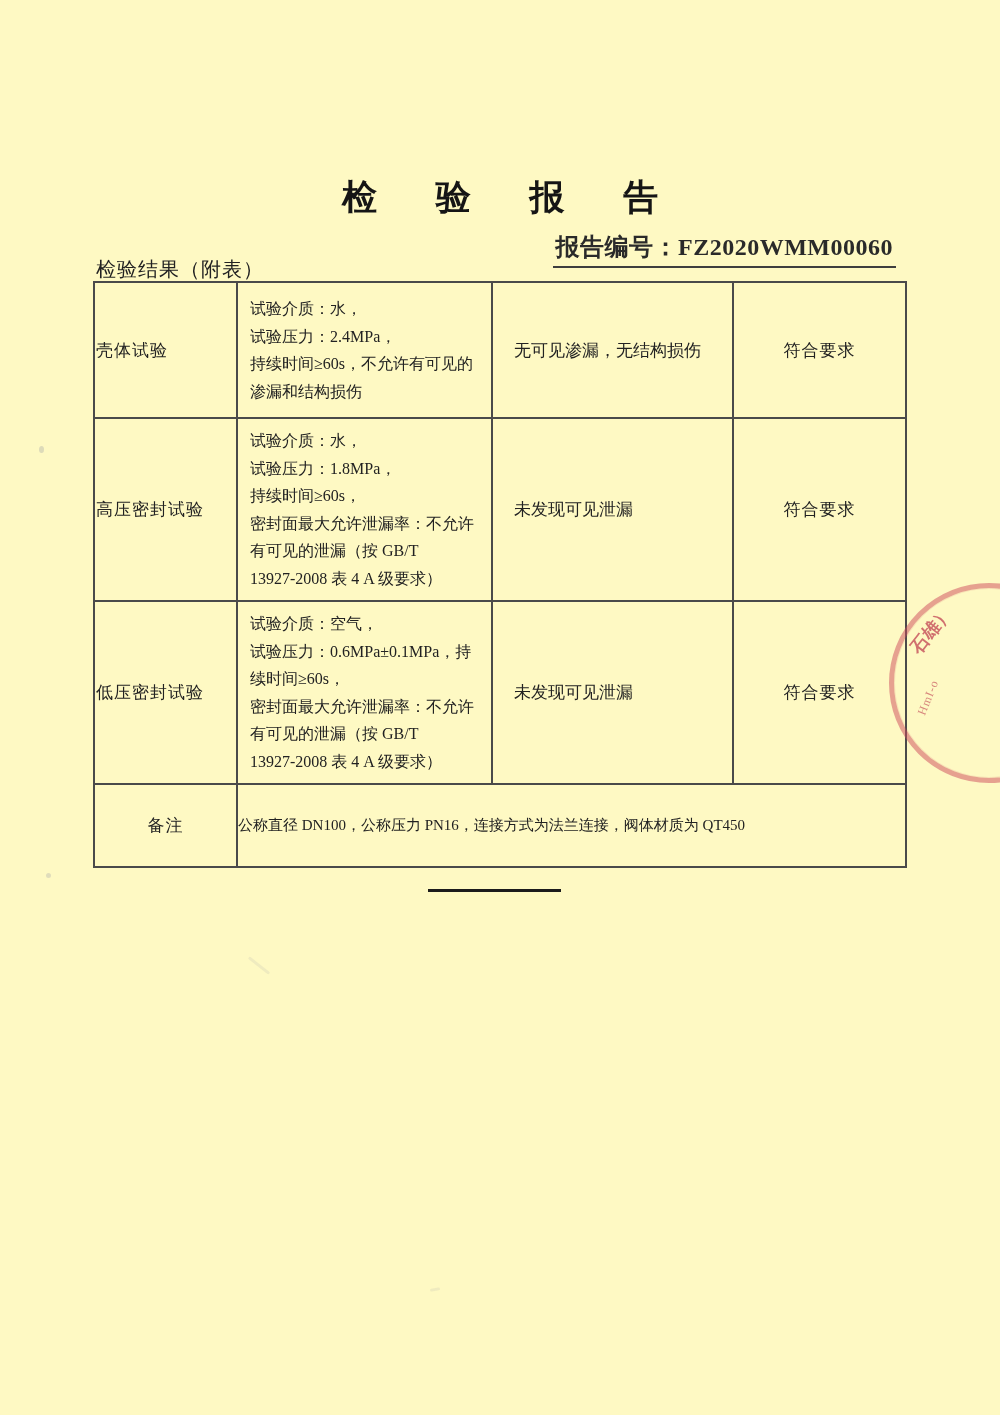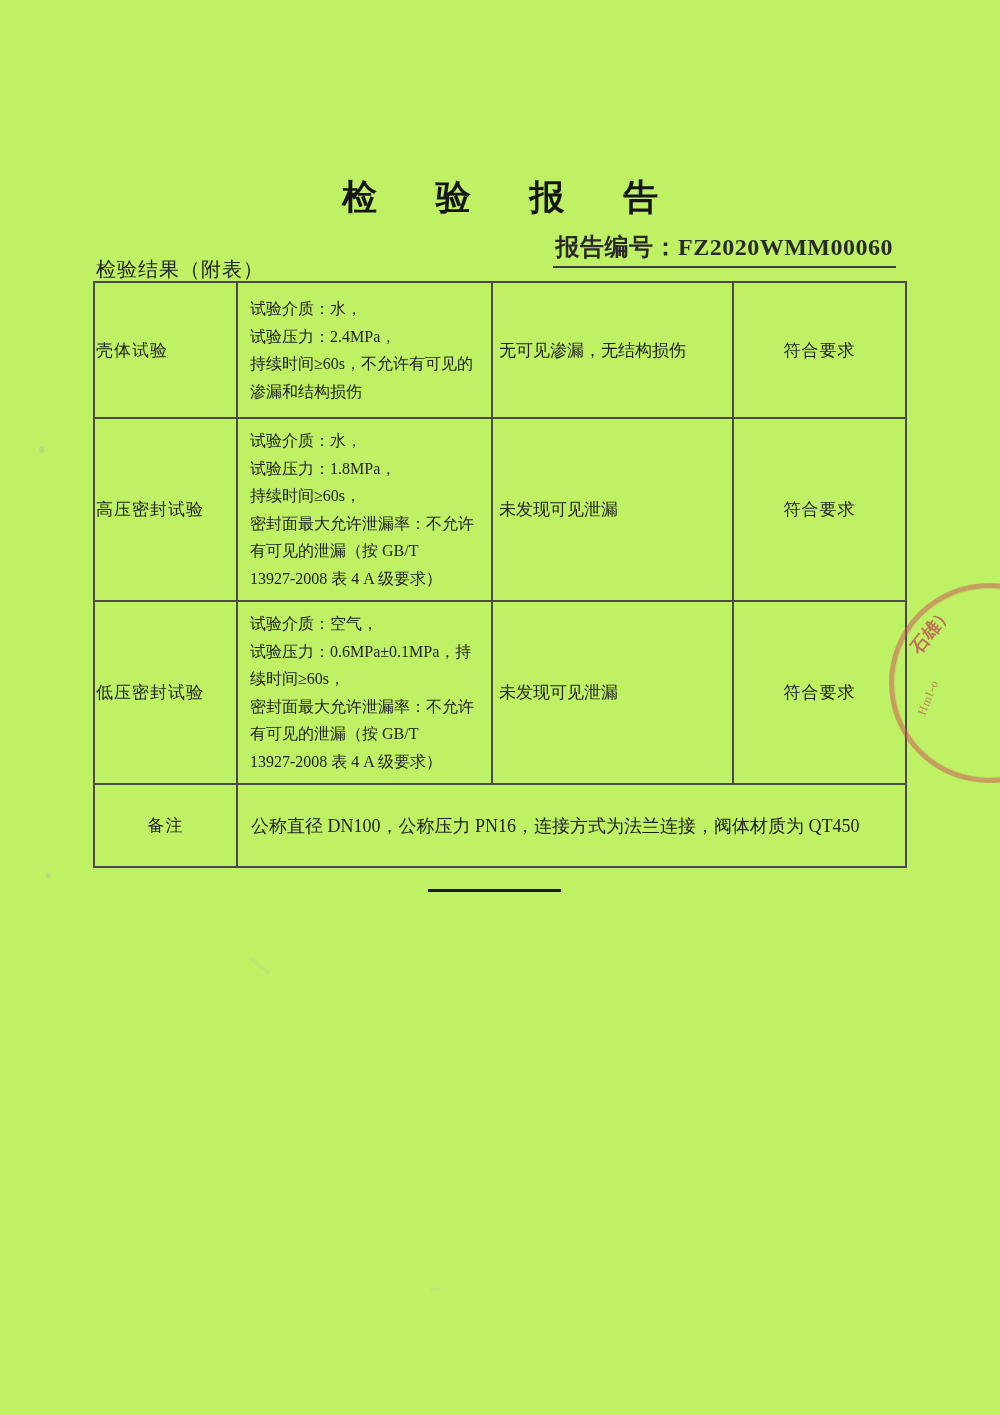--- a/index.html
+++ b/index.html
@@ -1,20 +1,20 @@
 <!DOCTYPE html>
 <html><head>
 <meta charset="utf-8">
 <style>
   html,body { margin:0; padding:0; background:#e8e8e8; }
   .page {
     position:relative;
     width:1000px; height:1415px;
     margin:0 auto;
-    background:#bef264;
+    background:#fef9c3;
     overflow:hidden;
     font-family:"Liberation Serif","DejaVu Serif",serif;
     color:#222;
   }
   .title {
     position:absolute; top:174px; left:0; width:100%;
     margin:0; text-align:center;
     font-size:35px; font-weight:bold; color:#151515;
     letter-spacing:25px; text-indent:25px;
   }
@@ -38,24 +38,24 @@
     font-weight:normal;
     color:#222;
   }
   th.hdr { height:44px; font-size:17.5px; letter-spacing:1px; }
   td.cell-item { text-align:left; font-size:17px; letter-spacing:1px; }
   td.cell-req {
     font-size:16px; line-height:27.5px;
     padding:8px 6px 8px 12px;
     white-space:pre-line; vertical-align:middle;
   }
-  td.cell-res { font-size:17px; padding-left:6px; vertical-align:middle; }
+  td.cell-res { font-size:17px; padding-left:21px; vertical-align:middle; }
   td.cell-eval { text-align:center; font-size:17px; letter-spacing:1px; }
   td.remark-label { text-align:center; font-size:17px; letter-spacing:1px;font-family:Liberation Mono, monospace; }
-  td.remark-content { font-size:18px; padding-left:13px; }
+  td.remark-content { font-size:15px; padding-left:0; }
   tr.row-shell td { height:118px; }
   tr.row-hp td { height:164px; }
   tr.row-lp td { height:158px; }
   tr.row-remark td { height:79px; }
   .divider {
     position:absolute; top:889px; left:428px;
     width:133px; height:3px; background:#1c1c1c;
   }
   .footer {
     position:absolute; top:1296px; left:0; width:100%;

